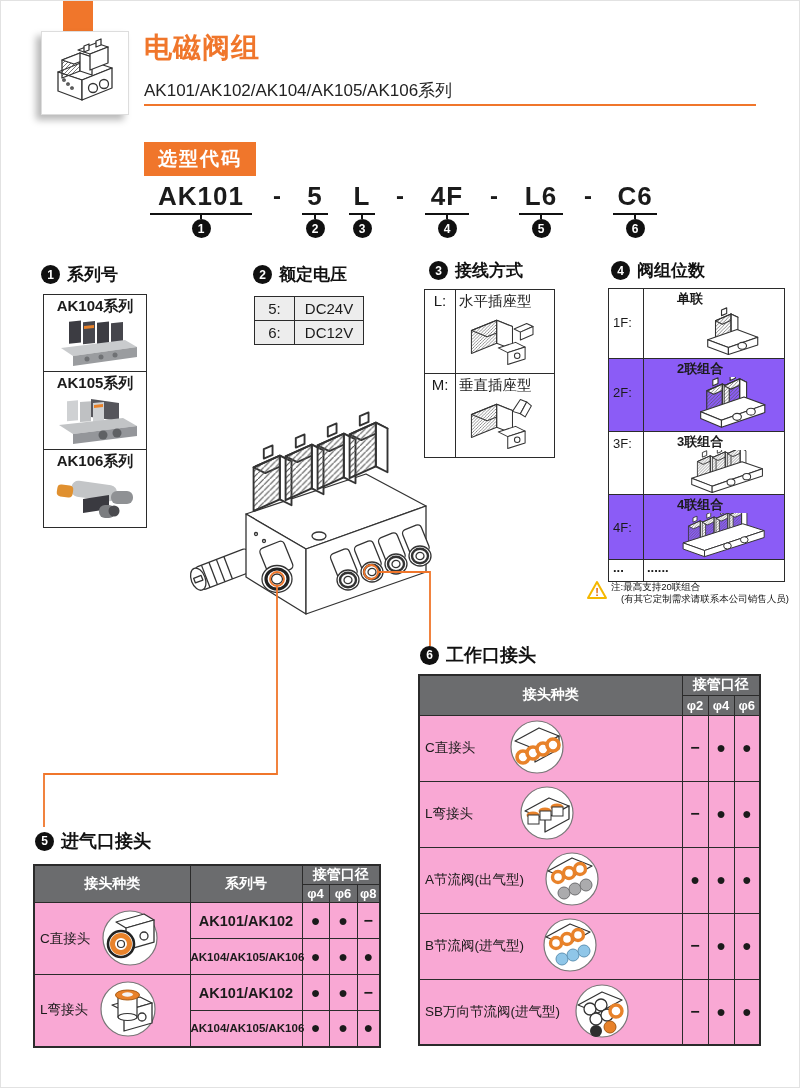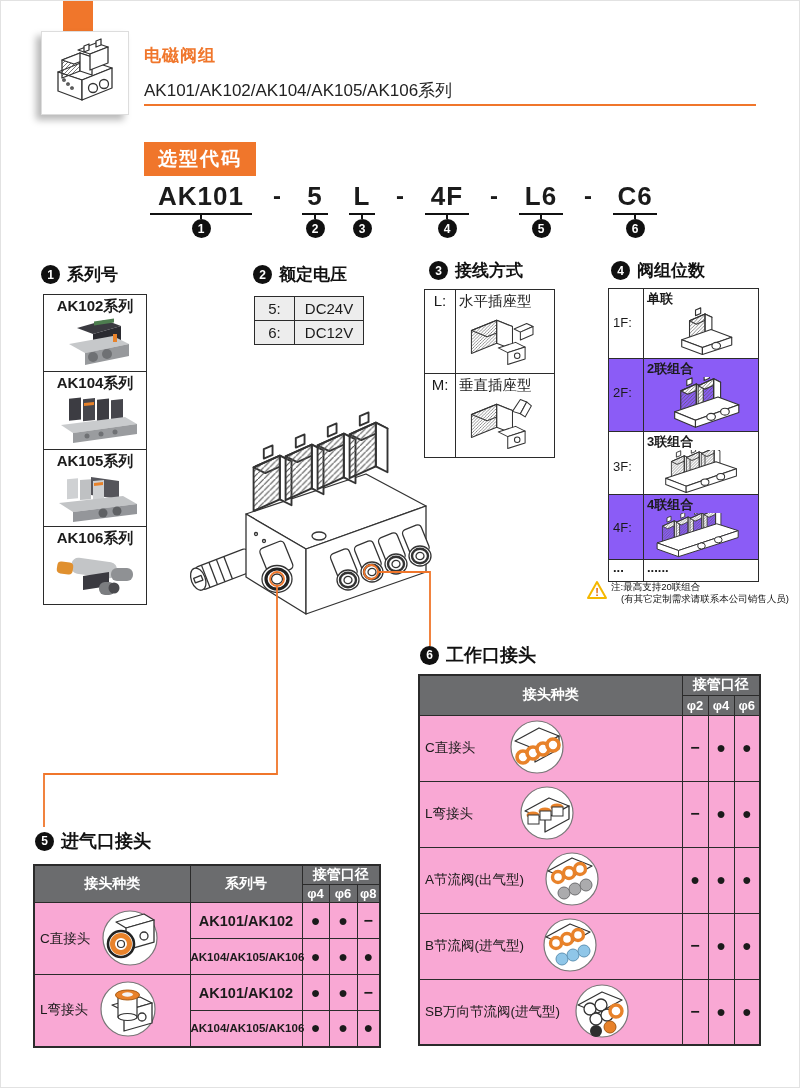--- a/index.html
+++ b/index.html
@@ -5,21 +5,21 @@
   html,body{margin:0;padding:0;background:#fff;}
   .page{position:relative;width:800px;height:1088px;background:#fff;overflow:hidden;
         font-family:"Liberation Sans","DejaVu Sans",sans-serif;color:#1b1b1b;
         border:1px solid #e2e2e2;box-sizing:border-box;}
   .abs{position:absolute;}
 
   
   .orange-tab{left:62px;top:0;width:30px;height:36px;background:#F0762B;}
   .thumb-card{left:40px;top:30px;width:86px;height:82px;background:#fff;border:1px solid #ddd;
               box-shadow:-5px 5px 7px rgba(0,0,0,.28);display:flex;align-items:center;justify-content:center;}
-  .page-title{left:143px;top:43px;font-size:17px;font-weight:bold;color:#F0762B;letter-spacing:1px;}
+  .page-title{left:143px;top:28px;font-size:28px;font-weight:bold;color:#F0762B;letter-spacing:1px;}
   .page-subtitle{left:143px;top:78px;font-size:17px;color:#232323;}
   .header-rule{left:143px;top:103px;width:612px;height:2px;background:#F0762B;}
 
   
   .sel-badge{left:143px;top:141px;background:#F0762B;color:#fff;font-size:19px;font-weight:bold;
              padding:4px 14px;letter-spacing:2px;}
 
   
   .code-row{left:143px;top:180px;display:flex;align-items:flex-start;gap:9px;}
   .seg{display:flex;flex-direction:column;align-items:center;padding:0 6px;text-align:center;}
@@ -55,21 +55,21 @@
   .wiring-tbl tr{height:83px;}
   .wiring-tbl .wlbl{line-height:18px;}
 
   .pos-tbl{left:607px;top:287px;}
   .pos-tbl td{vertical-align:top;background:#fff;}
   .pos-tbl .c1{width:27px;font-size:13px;text-align:left;padding-left:4px;}
   .pos-tbl .c2{width:108px;font-size:13px;font-weight:bold;}
   .pos-tbl tr.shade td{background:#8b5cf6;}
   .pos-tbl .code-mid{padding-top:26px;}
   .pos-tbl .plbl{line-height:16px;padding-top:2px;}
-  .pos-cell{position:relative;height:100%;}
+  .pos-cell{position:relative;height:100%;margin-left:30px;}
   .pos-cell svg{display:block;margin-left:auto;margin-right:0;}
 
   .note{left:586px;top:580px;display:flex;gap:4px;align-items:flex-start;}
   .note .txt{font-size:9.5px;line-height:11.5px;color:#111;}
 
   
   table.data{border-collapse:collapse;border:2px solid #2b2b2b;table-layout:fixed;}
   table.data th,table.data td{border:1.5px solid #2b2b2b;padding:0;}
   table.data th{background:#6B6C6E;color:#fff;font-weight:bold;}
   table.data td{background:#f9a8d4;}
@@ -203,33 +203,20 @@
       <span class="numcircle">6</span>
     </div>
   </div>
 
   <div class="abs sec-head" style="left:40px;top:262px">
     <span class="numcircle">1</span>
     <span>系列号</span>
   </div>
   <div class="abs series-col">
     <div class="series-cell">
-      <div class="lbl">AK102系列</div>
-      <svg width="96" height="53" viewBox="0 0 96 53">
-        <polygon points="30,12 58,4 74,10 46,18" fill="#3a3a40"></polygon>
-          <polygon points="46,18 74,10 74,24 46,32" fill="#2b2b31"></polygon>
-        <rect x="47" y="12" width="20" height="4" fill="#4d7d4f" transform="skewY(-8)"></rect>
-        <polygon points="22,28 66,20 82,28 38,37" fill="#c6c8ca"></polygon>
-          <polygon points="38,37 82,28 82,40 38,49" fill="#97999c"></polygon>
-        <circle cx="46" cy="41" r="5" fill="#6f7174"></circle>
-          <circle cx="60" cy="38" r="5" fill="#6f7174"></circle>
-          <rect x="66" y="18" width="4" height="8" fill="#e8822a"></rect>
-      </svg>
-    </div>
-    <div class="series-cell">
       <div class="lbl">AK104系列</div>
       <svg width="96" height="53" viewBox="0 0 96 53">
         <g>
           <rect x="22" y="8" width="12" height="22" fill="#3c3c42" transform="skewY(-6)"></rect>
           <rect x="36" y="10" width="12" height="22" fill="#46464c" transform="skewY(-6)"></rect>
           <rect x="50" y="12" width="12" height="22" fill="#3c3c42" transform="skewY(-6)"></rect>
           <rect x="64" y="14" width="12" height="22" fill="#46464c" transform="skewY(-6)"></rect>
           <rect x="37" y="14" width="10" height="3" fill="#e8822a" transform="skewY(-6)"></rect>
         </g>
         <polygon points="14,32 78,24 90,31 26,40" fill="#c9cbcd"></polygon>
@@ -353,21 +340,21 @@
           <polygon points="44,50 94,32 94,41 44,58"></polygon>
                   <ellipse cx="62" cy="46" rx="5" ry="4"></ellipse>
                   <ellipse cx="78" cy="40" rx="5" ry="4"></ellipse>
                 </g>
         </svg>
             </div>
           </td>
     </tr>
     <tr style="height:62px">
       <td class="c1">
-            <div class="code-mid" style="padding-top:27px">3F:</div>
+            <div class="code-mid" style="padding-top:4px">3F:</div>
           </td>
       <td class="c2">
             <div class="pos-cell">
         <div class="plbl">3联组合</div>
         <svg width="100" height="44" viewBox="0 0 124 56">
           <use href="#sym-coil" x="18" y="0" width="28" height="44"></use>
                 <use href="#sym-coil" x="37" y="-5" width="28" height="44"></use>
                 <use href="#sym-coil" x="56" y="-10" width="28" height="44"></use>
           <g class="ln">
                   <polygon points="12,36 76,15 102,24 38,46"></polygon>

